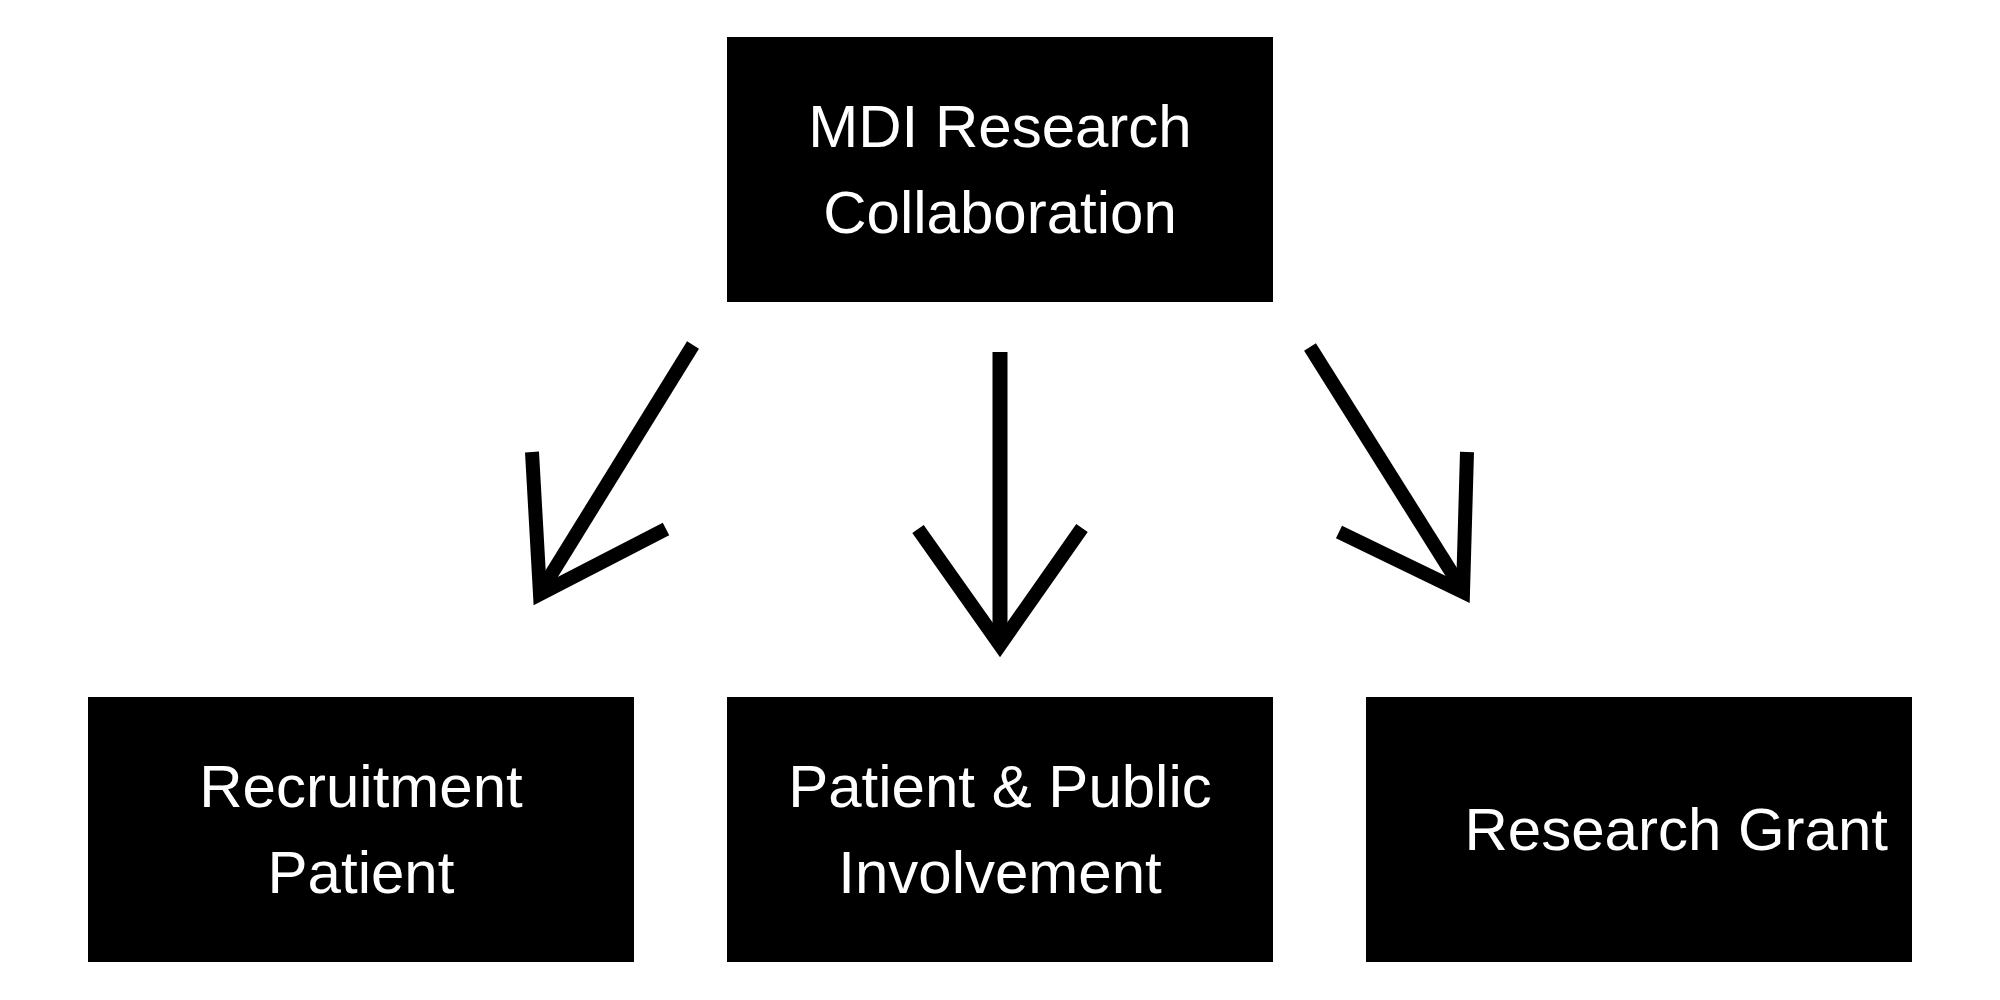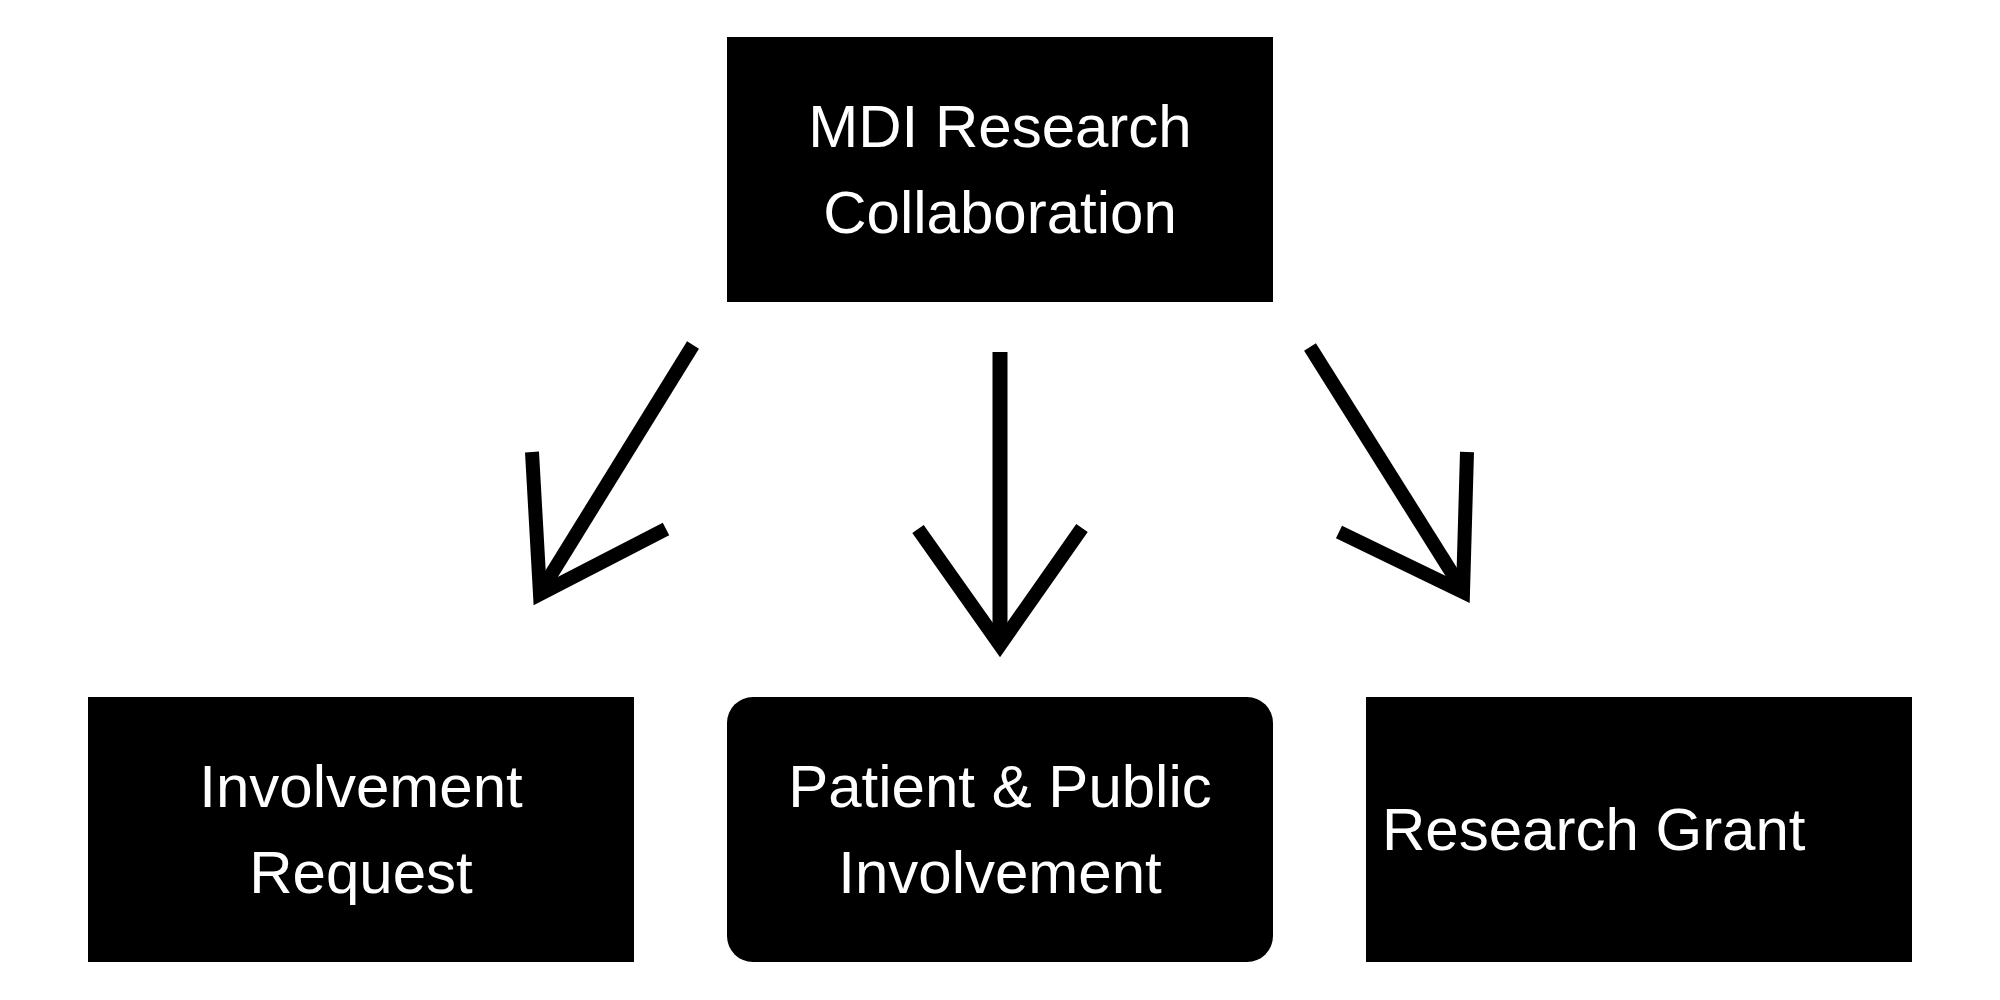--- a/index.html
+++ b/index.html
@@ -23,30 +23,30 @@
     height: 1000px;
   }
   .node {
     position: absolute;
     width: 546px;
     height: 265px;
     background: #000000;
     color: #ffffff;
     display: flex;
     align-items: center;
-    justify-content: flex-start;
+    justify-content: flex-end;
     text-align: center;
     font-size: 60px;
     line-height: 86px;
     padding: 0 24px;
     box-sizing: border-box;
   }
   .node-root   { left: 727px;  top: 37px;  }
   .node-left   { left: 88px;   top: 697px; }
-  .node-mid    { left: 727px;  top: 697px; border-radius: 26px; }
+  .node-mid    { left: 727px;  top: 697px; }
   .node-right  { left: 1366px; top: 697px; padding-left: 16px; }
   .arrow-line {
     fill: none;
     stroke: #000000;
     stroke-width: 14;
     stroke-linecap: butt;
     stroke-linejoin: miter;
   }
   .arrow-line.mid-shaft { stroke-width: 15; }
 </style>
@@ -72,21 +72,21 @@
       <polyline class="arrow-line" points="1467,452 1463,592 1339,532"></polyline>
     </g>
 
   </svg>
 
   <div class="node node-root">
     <span>MDI Research Collaboration</span>
   </div>
 
   <div class="node node-left">
-    <span>Involvement Request</span>
+    <span>Recruitment Patient</span>
   </div>
 
   <div class="node node-mid">
     <span>Patient &amp; Public Involvement</span>
   </div>
 
   <div class="node node-right">
     <span>Research Grant</span>
   </div>
 

